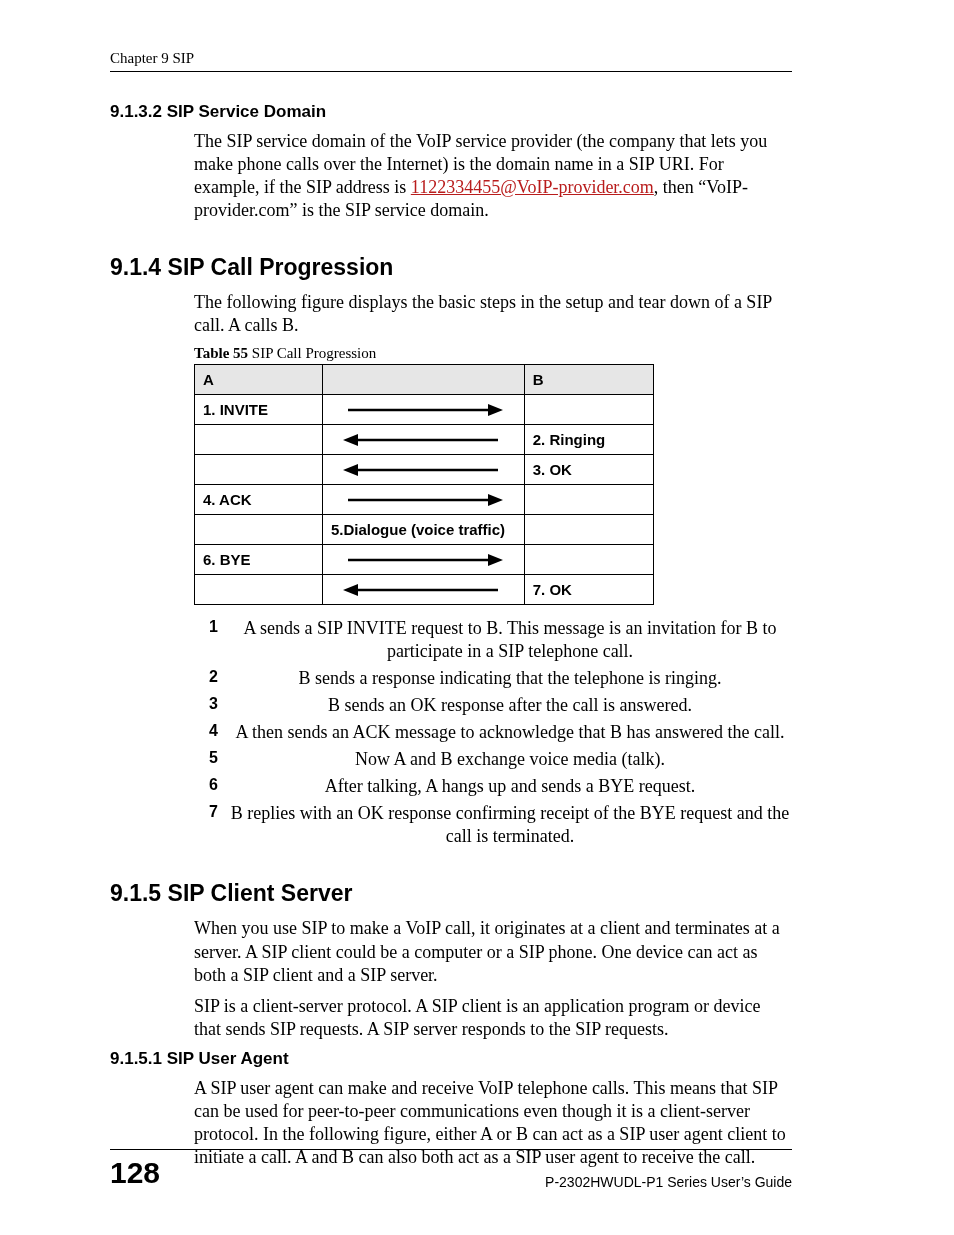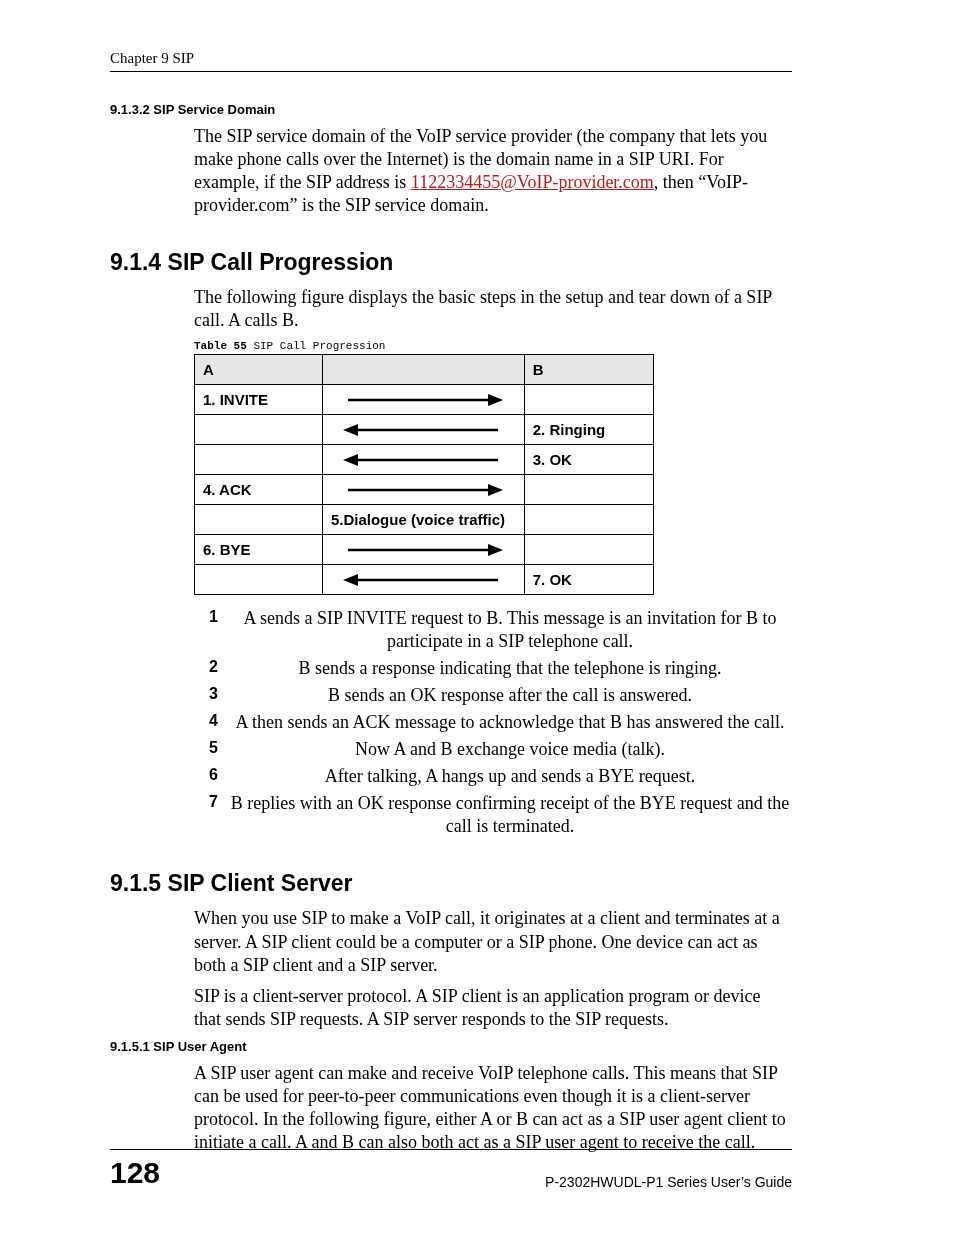--- a/index.html
+++ b/index.html
@@ -22,43 +22,43 @@
     margin-bottom: 4px;
   }
   .hr-top {
     border: none;
     border-top: 1.5px solid #000;
     margin: 0 0 30px 0;
   }
   .h3 {
     font-family: Arial, Helvetica, sans-serif;
     font-weight: bold;
-    font-size: 13px;
+    font-size: 17px;
     margin: 6px 0 8px 0;
   }
   .h2 {
     font-family: Arial, Helvetica, sans-serif;
     font-weight: bold;
     font-size: 23px;
     margin: 32px 0 10px 0;
   }
   .body-block {
     margin-left: 84px;
   }
   .para {
     margin: 6px 0 8px 0;
     line-height: 1.28;
   }
   a.link {
     color: #b91c1c;
     text-decoration: underline;
   }
   .table-caption {
-    font-family: Liberation Mono, monospace;
-    font-size: 11px;
+    font-family: Liberation Serif, serif;
+    font-size: 15px;
     margin: 6px 0 2px 0;
   }
   .table-caption b { font-weight: bold; }
   table.sip {
     border-collapse: collapse;
     width: 460px;
     font-family: Arial, Helvetica, sans-serif;
     font-size: 15px;
   }
   table.sip th, table.sip td {

